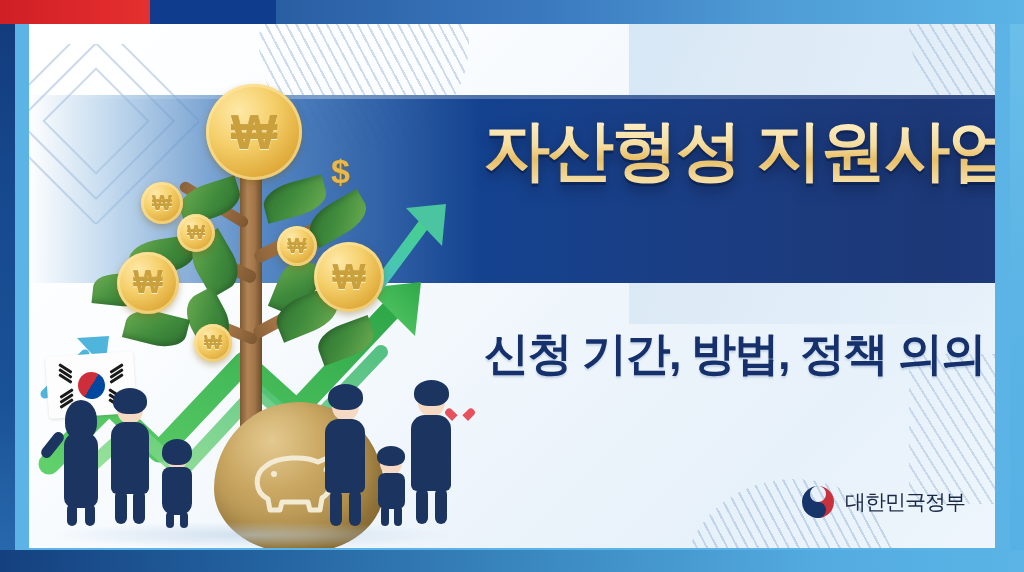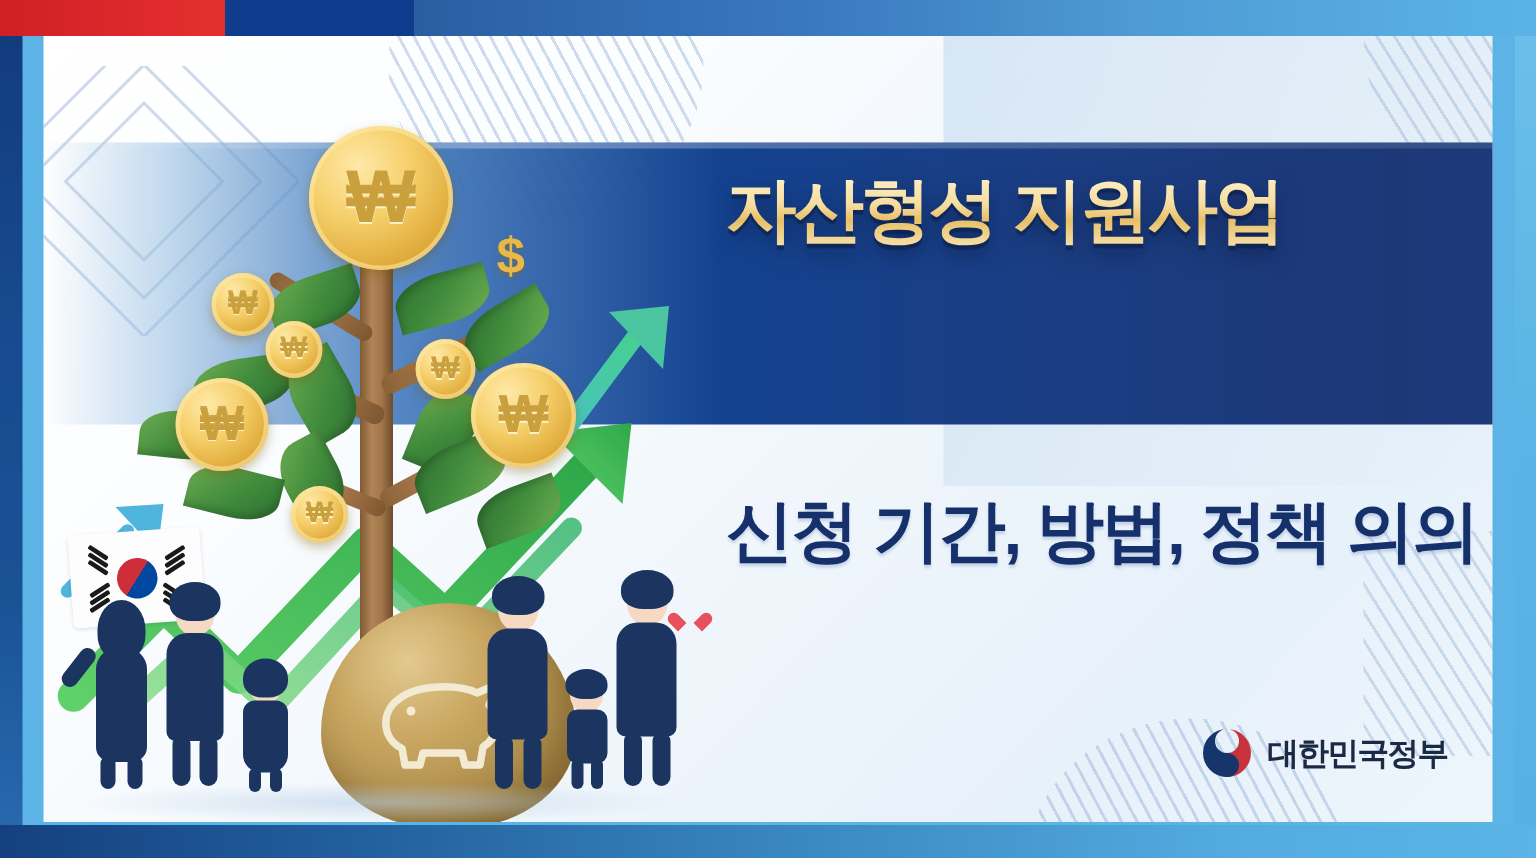--- a/index.html
+++ b/index.html
@@ -57,21 +57,21 @@
   #title-band:before{content:"";position:absolute;left:0;top:0;width:100%;height:4px;
     background:linear-gradient(90deg,rgba(255,255,255,0),rgba(255,255,255,.30) 30%,rgba(255,255,255,.10));}
 
   .title-wrap{position:absolute;left:455px;top:88px;width:540px;z-index:20;}
   #title-year{
     font-size:61px;font-weight:bold;letter-spacing:-1px;line-height:1.02;color:#ffffff;
     text-shadow:0 3px 0 rgba(10,28,70,.55), 0 5px 7px rgba(8,22,60,.45);
     margin:0;
   }
   #title-main{
-    font-size:47px;font-weight:bold;letter-spacing:-2px;line-height:1.08;margin:3px 0 0 0;
+    font-size:66px;font-weight:bold;letter-spacing:-2px;line-height:1.08;margin:3px 0 0 0;
     color:#f0cd7c;
     background:linear-gradient(180deg,#fff2cd 0%,#f6dd9f 42%,#e8bf68 62%,#f7e3ae 100%);
     -webkit-background-clip:text;background-clip:text;-webkit-text-fill-color:transparent;
     filter:drop-shadow(0 3px 0 rgba(12,30,72,.6)) drop-shadow(0 5px 7px rgba(8,22,60,.5));
   }
   #subtitle{
     position:absolute;left:455px;top:300px;width:545px;z-index:20;margin:0;
     font-size:45px;font-weight:bold;letter-spacing:-1.5px;color:#16306b;
     text-shadow:0 2px 2px rgba(120,150,190,.35);
   }
@@ -106,21 +106,21 @@
   #flag{position:absolute;left:18px;top:330px;width:88px;height:62px;}
   #flag .fbg{position:absolute;inset:0;background:#fdfdfd;border-radius:3px;transform:rotate(-4deg);
     box-shadow:0 1px 3px rgba(0,0,0,.12);}
   #flag .taeg{position:absolute;left:31px;top:18px;width:27px;height:27px;border-radius:50%;
     background:linear-gradient(180deg,#cd2e3a 50%,#0047a0 50%);transform:rotate(-58deg);}
   #flag .tb{position:absolute;background:#1a1a1a;height:2.6px;border-radius:1px;}
 
   
   #gov{position:absolute;right:30px;bottom:28px;display:flex;align-items:center;gap:9px;z-index:30;}
   #gov .mark{width:36px;height:36px;position:relative;}
-  #gov .txt{font-size:21px;font-weight:bold;color:#1b2a44;letter-spacing:-1px;}
+  #gov .txt{font-size:21px;font-weight:normal;color:#1b2a44;letter-spacing:-1px;}
   #heart{position:absolute;left:423px;top:385px;width:15px;height:14px;}
   #heart:before,#heart:after{content:"";position:absolute;width:8px;height:12px;background:#e8505b;
     border-radius:8px 8px 0 0;top:0;}
   #heart:before{left:0;transform:rotate(-45deg);transform-origin:0 100%;}
   #heart:after{left:8px;transform:rotate(45deg);transform-origin:100% 100%;}
   .dollar{position:absolute;left:302px;top:128px;font-size:34px;font-weight:bold;color:#eab846;
     text-shadow:0 2px 3px rgba(140,100,15,.45);}
 </style>
 </head>
 <body>

